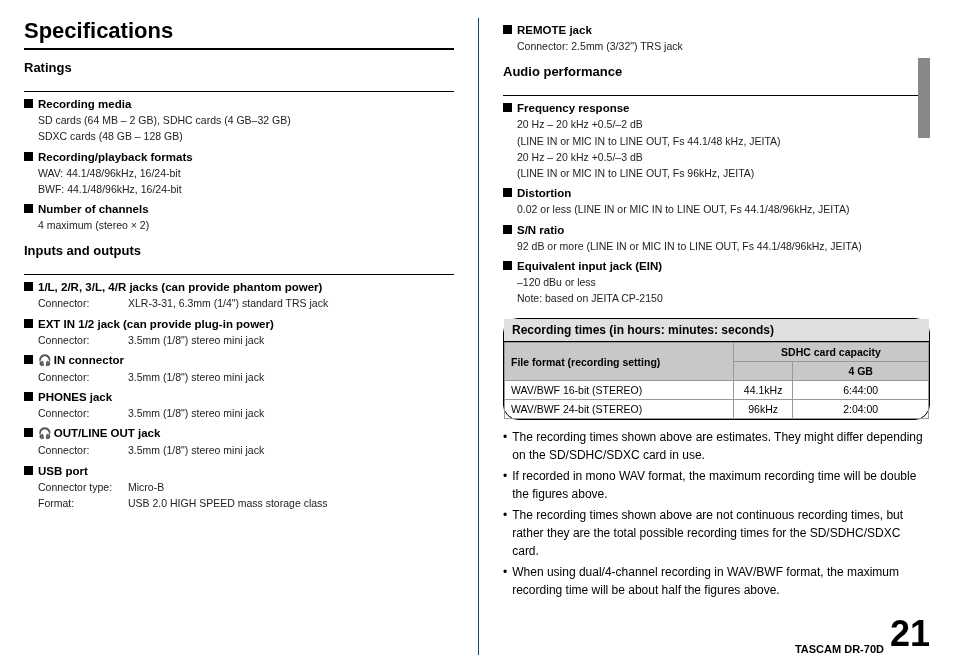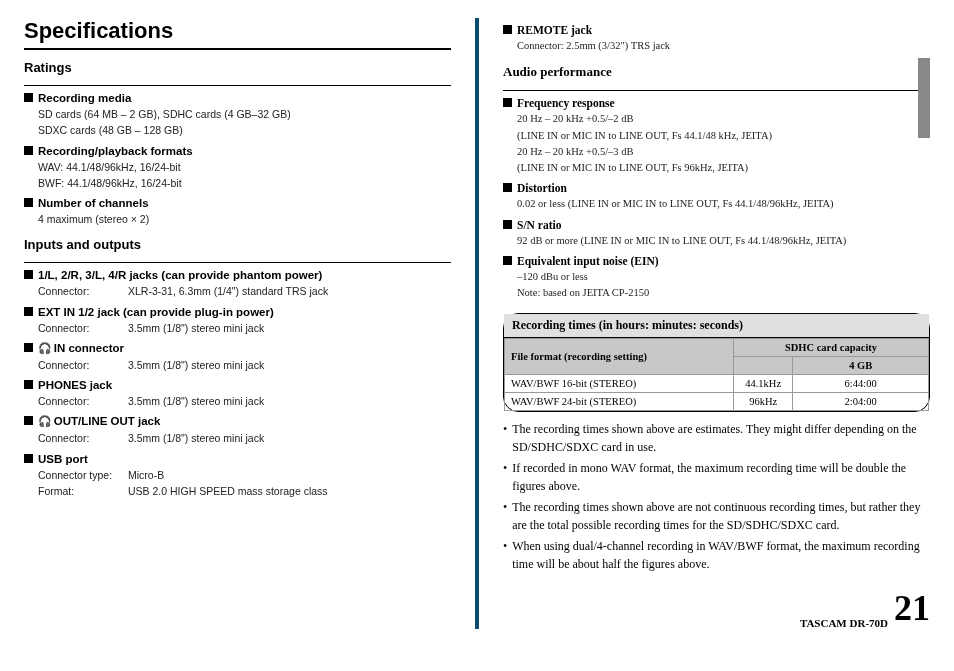--- a/index.html
+++ b/index.html
@@ -13,39 +13,38 @@
       padding: 18px 24px 18px 24px;
     }
     .page-layout {
       display: flex;
       gap: 0;
       height: 100%;
     }
     .left-col {
       flex: 0 0 455px;
       padding-right: 24px;
-      border-right: 4px solid #0c4a6e;
+      border-right: 1px solid #0c4a6e;
     }
     .right-col {
       flex: 1;
       padding-left: 24px;
-      font-family: Liberation Serif, serif;
     }
     .page-title {
       font-size: 22px;
       font-weight: bold;
       border-bottom: 2px solid #000;
       padding-bottom: 4px;
       margin-bottom: 10px;
     }
     .section-title {
       font-size: 13px;
       font-weight: bold;
       border-bottom: 1px solid #000;
-      padding-bottom: 10px;
+      padding-bottom: 16px;
       margin-top: 10px;
     }
     .item-header {
       display: flex;
       align-items: baseline;
       margin-bottom: 2px;
       margin-top: 6px;
     }
     .bullet-square {
       display: inline-block;
@@ -289,21 +288,21 @@
       <div class="item-header">
         <span class="bullet-square"></span>
         <span class="item-label">S/N ratio</span>
       </div>
       <div class="item-body">
         <div>92 dB or more (LINE IN or MIC IN to LINE OUT, Fs 44.1/48/96kHz, JEITA)</div>
       </div>
 
       <div class="item-header">
         <span class="bullet-square"></span>
-        <span class="item-label">Equivalent input noise (EIN)</span>
+        <span class="item-label">Equivalent input jack (EIN)</span>
       </div>
       <div class="item-body">
         <div>–120 dBu or less</div>
         <div>Note: based on JEITA CP-2150</div>
       </div>
 
       <div class="recording-table-section" style="margin-top:12px;border-radius:15px;">
         <div class="recording-table-title">Recording times (in hours: minutes: seconds)</div>
         <table class="rec-table">
           <thead>

